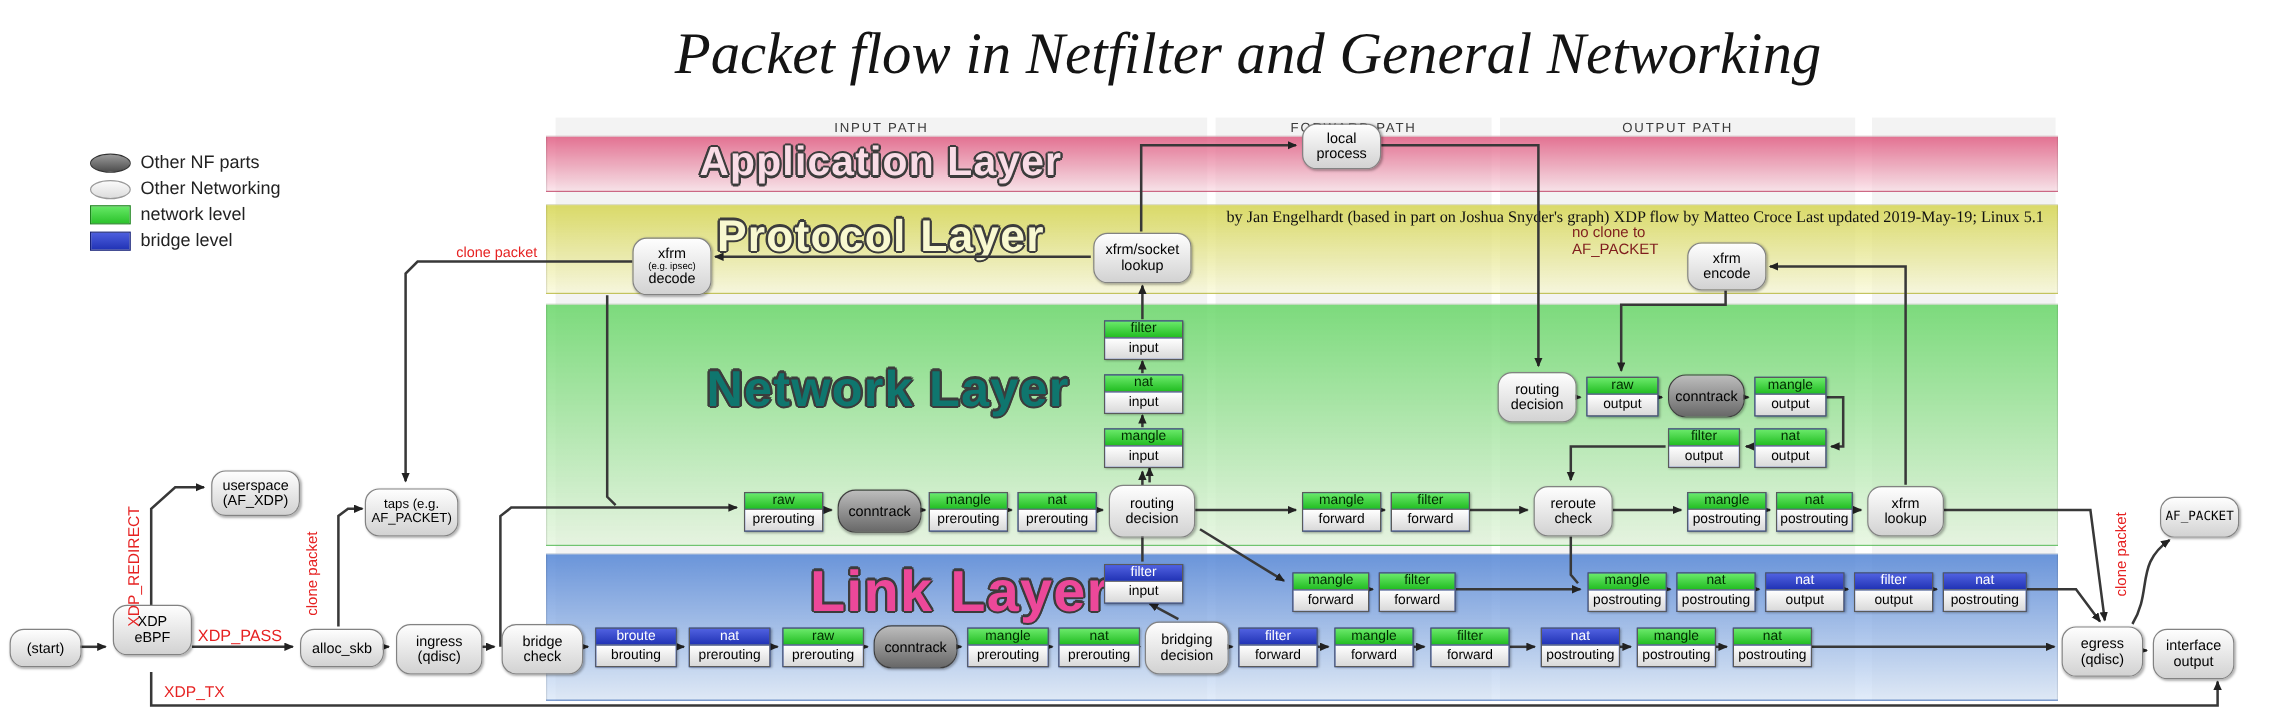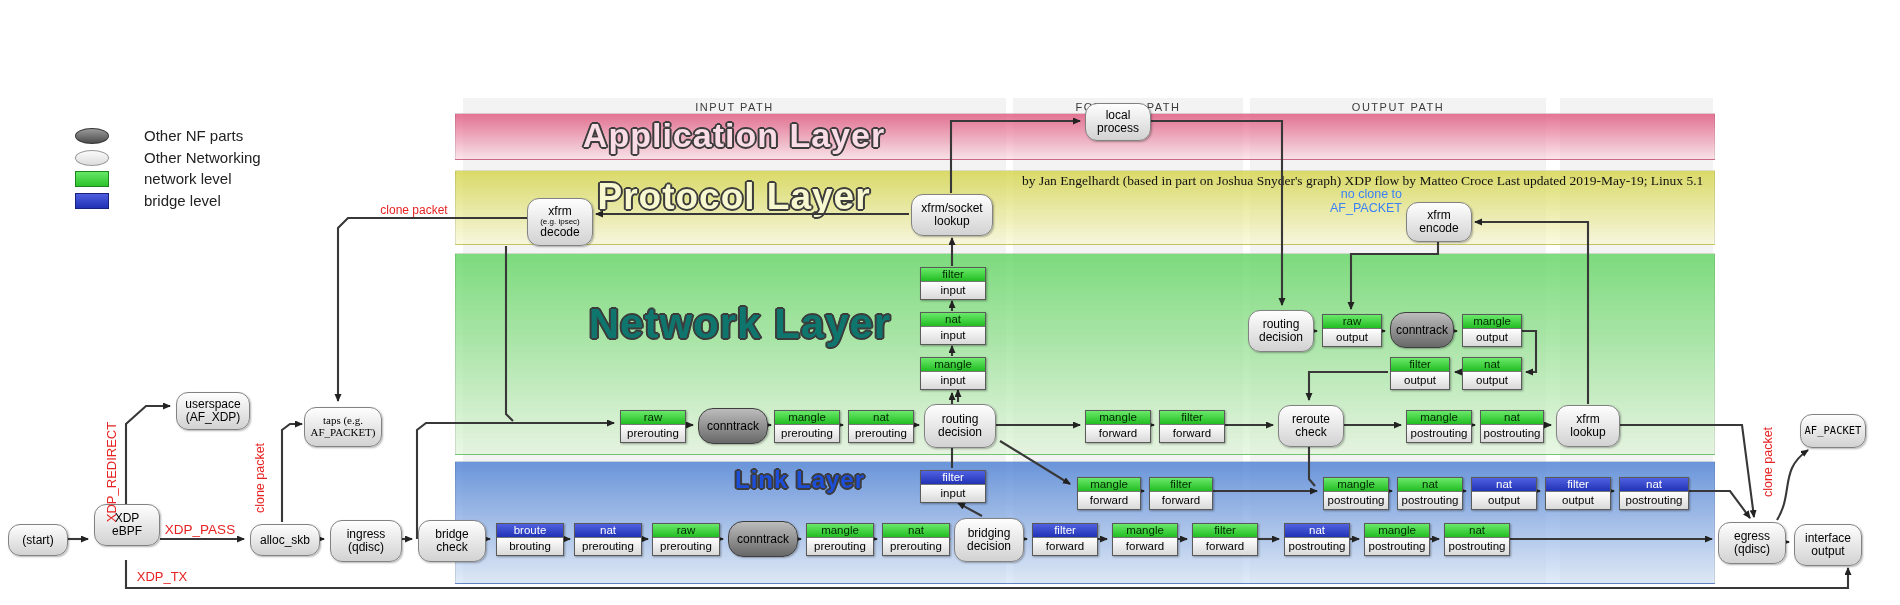--- a/index.html
+++ b/index.html
@@ -23,37 +23,38 @@
   .gnode{position:absolute;border:1.4px solid #828282;border-radius:12px;
     background:linear-gradient(#fefefe,#d2d2d2);display:flex;flex-direction:column;
     align-items:center;justify-content:center;font-size:12px;line-height:1.08;color:#000;
     text-align:center;box-shadow:1px 1px 2px rgba(0,0,0,.3);}
   .ct{background:linear-gradient(#bcbcbc,#686868);border:1.4px solid #3e3e3e;border-radius:15px;}
   .mono{font-family:"DejaVu Sans Mono",monospace;font-size:10.5px;}
   .gnode .sm{font-size:8px;line-height:1;}
   .ann{position:absolute;white-space:pre-line;line-height:1.15;}
   #edges{position:absolute;left:0;top:0;}
   #legend{position:absolute;left:75px;top:128px;}
-  .lrow{display:flex;align-items:center;margin-bottom:5px;gap:27px;}
+  .lrow{display:flex;align-items:center;margin-bottom:5px;}
   .lsw{width:32px;height:14px;margin-right:8px;flex:none;}
   .lsw.ellipse-dark{border-radius:50%;background:linear-gradient(#9a9a9a,#4d4d4d);border:1px solid #333;}
   .lsw.ellipse-light{border-radius:50%;background:linear-gradient(#fbfbfb,#dcdcdc);border:1px solid #999;}
   .lsw.green{background:linear-gradient(#66e866,#2cc32c);border:1px solid #1d851d;}
   .lsw.blue{background:linear-gradient(#4d5ede,#2133b5);border:1px solid #17227a;}
   .lsw.none{visibility:hidden;}
   .ltxt{font-size:15px;color:#222;white-space:pre-line;line-height:1.1;}
   #credits{position:absolute;left:1022px;top:173px;font-family:"Liberation Serif",serif;
     font-size:13.5px;color:#111;line-height:1.25;}
   #notes{position:absolute;left:1028px;top:303px;font-size:13px;color:#111;
     line-height:1.3;white-space:pre;}
 </style>
 </head>
 <body>
 
 <div id="stage">
+  <div id="title">Packet flow in Netfilter and General Networking</div>
   <div id="legend">
       <div class="lrow">
         <div class="lsw ellipse-dark"></div>
         <div class="ltxt">Other NF parts</div>
       </div>
       <div class="lrow">
         <div class="lsw ellipse-light"></div>
         <div class="ltxt">Other Networking</div>
       </div>
       <div class="lrow">
@@ -73,21 +74,21 @@
       <div class="colband" style="left: 1250px; top: 98px; width: 296px; height: 486px;"></div>
       <div class="colhdr" style="left: 1250px; top: 101px; width: 296px;">OUTPUT PATH</div>
       <div class="colband" style="left: 1560px; top: 98px; width: 153px; height: 486px;"></div>
       <div class="layerband" style="left: 455px; top: 113px; width: 1258px; height: 45px; background: linear-gradient(rgba(223, 86, 125, 0.82), rgba(248, 213, 223, 0.62));"></div>
       <div class="layerlbl" style="left: 460px; top: 116px; width: 548px; font-size: 34px; color: rgb(249, 220, 230);">Application Layer</div>
       <div class="layerband" style="left: 455px; top: 170px; width: 1258px; height: 73px; background: linear-gradient(rgba(212, 212, 74, 0.82), rgba(247, 247, 206, 0.62));"></div>
       <div class="layerlbl" style="left: 460px; top: 176px; width: 548px; font-size: 37px; color: rgb(248, 248, 208);">Protocol Layer</div>
       <div class="layerband" style="left: 455px; top: 253px; width: 1258px; height: 200px; background: linear-gradient(rgba(104, 214, 104, 0.85), rgba(223, 243, 215, 0.68));"></div>
       <div class="layerlbl" style="left: 460px; top: 300px; width: 560px; font-size: 42px; color: #0f766e;">Network Layer</div>
       <div class="layerband" style="left: 455px; top: 461px; width: 1258px; height: 121px; background: linear-gradient(rgba(82, 132, 213, 0.85), rgba(212, 227, 246, 0.68));"></div>
-      <div class="layerlbl" style="left: 560px; top: 466px; width: 480px; font-size: 24px; color: #1d4ed8;">Link Layer</div>
+      <div class="layerlbl" style="left: 560px; top: 466px; width: 480px; font-size: 48px; color: #ec4899;">Link Layer</div>
     </div>
   <div id="credits">by Jan Engelhardt
 (based in part on Joshua Snyder's graph)
 XDP flow by Matteo Croce
 Last updated 2019-May-19; Linux 5.1</div>
   <svg id="edges" width="1900" height="605">
     <defs>
       <marker id="ah" markerUnits="userSpaceOnUse" markerWidth="9" markerHeight="8" refX="7" refY="3.5" orient="auto">
         <path d="M0 0 L8 3.5 L0 7 Z" fill="#222"></path>
       </marker>
@@ -360,31 +361,31 @@
         <div>(qdisc)</div>
       </div>
       <div class="gnode" style="left: 1794px; top: 524px; width: 66px; height: 40px;">
         <div>interface</div>
         <div>output</div>
       </div>
       <div class="gnode" style="left: 176px; top: 392px; width: 72px; height: 36px;">
         <div>userspace</div>
         <div>(AF_XDP)</div>
       </div>
-      <div class="gnode" style="left: 304px; top: 407px; width: 76px; height: 38px; font-size: 11px; font-family: Liberation Serif, serif;">
+      <div class="gnode" style="left: 304px; top: 407px; width: 76px; height: 38px; font-size: 11px;">
         <div>taps (e.g.</div>
         <div>AF_PACKET)</div>
       </div>
       <div class="gnode mono" style="left: 1800px; top: 414px; width: 64px; height: 32px;">
         <div>AF_PACKET</div>
       </div>
     </div>
   <div id="annotations">
       <div class="ann" style="left: 112px; top: 472px; color: rgb(230, 34, 34); font-size: 13px; transform: translate(-50%, -50%) rotate(-90deg);">XDP_REDIRECT</div>
       <div class="ann" style="left: 200px; top: 530px; color: rgb(230, 34, 34); font-size: 13.5px; transform: translate(-50%, -50%) rotate(0deg);">XDP_PASS</div>
       <div class="ann" style="left: 162px; top: 577px; color: rgb(230, 34, 34); font-size: 13px; transform: translate(-50%, -50%) rotate(0deg);">XDP_TX</div>
       <div class="ann" style="left: 260px; top: 478px; color: rgb(230, 34, 34); font-size: 12.5px; transform: translate(-50%, -50%) rotate(-90deg);">clone packet</div>
       <div class="ann" style="left: 414px; top: 211px; color: rgb(230, 34, 34); font-size: 12px; transform: translate(-50%, -50%) rotate(0deg);">clone packet</div>
-      <div class="ann" style="left: 1356px; top: 201px; color: #3b82f6; font-size: 12.5px; transform: translate(-50%, -50%) rotate(0deg); text-align: right; width: 92px;">no clone to
+      <div class="ann" style="left: 1356px; top: 201px; color: #7f1d1d; font-size: 12.5px; transform: translate(-50%, -50%) rotate(0deg); text-align: left; width: 92px;">no clone to
 AF_PACKET</div>
       <div class="ann" style="left: 1768px; top: 462px; color: rgb(230, 34, 34); font-size: 12.5px; transform: translate(-50%, -50%) rotate(-90deg);">clone packet</div>
     </div>
 </div>
 
 </body></html>

